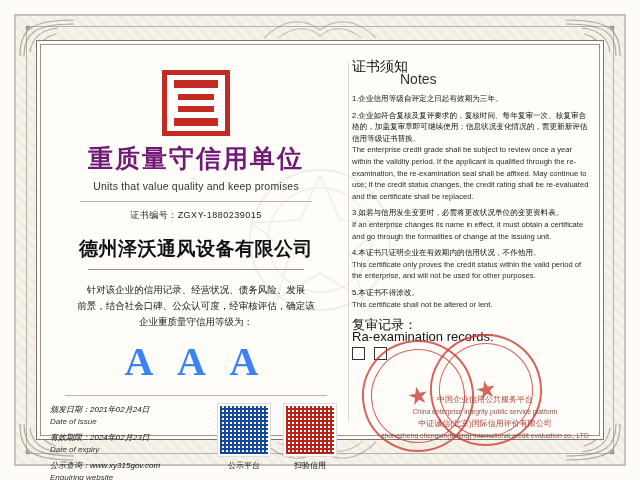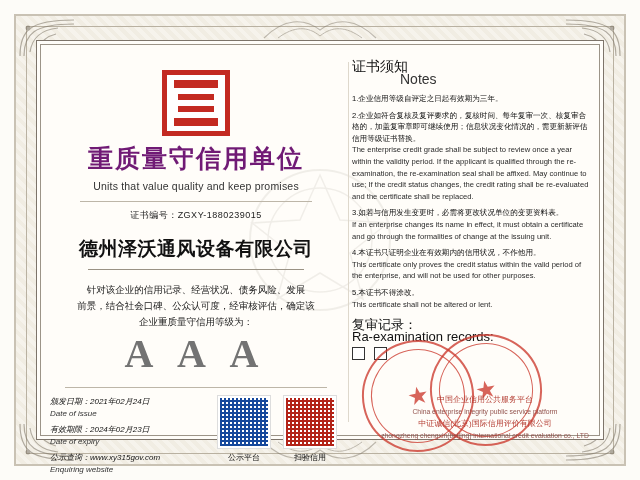--- a/index.html
+++ b/index.html
@@ -105,22 +105,22 @@
   }
   .company-rule{
     width:216px;height:1px;background:#9a9284;margin:7px auto 0 auto;
   }
   .statement{
     margin:12px 18px 0 18px;
     font-size:9.5px;line-height:16px;color:#1a1a1a;text-align:center;
   }
   .statement p{margin:0;}
   .grade{
-    margin-top:0;
-    font-size:40px;font-weight:bold;letter-spacing:9px;color:#737373;
+    margin-top:8px;
+    font-size:40px;font-weight:bold;letter-spacing:9px;color:#3b82f6;
     font-family:"Liberation Serif", serif;
   }
   .grade-rule{
     width:262px;height:1px;background:#bdb6a8;margin:10px auto 0 auto;
   }
 
   .meta{
     margin-top:8px;display:flex;justify-content:space-between;align-items:flex-start;
     padding:0 4px;
   }

